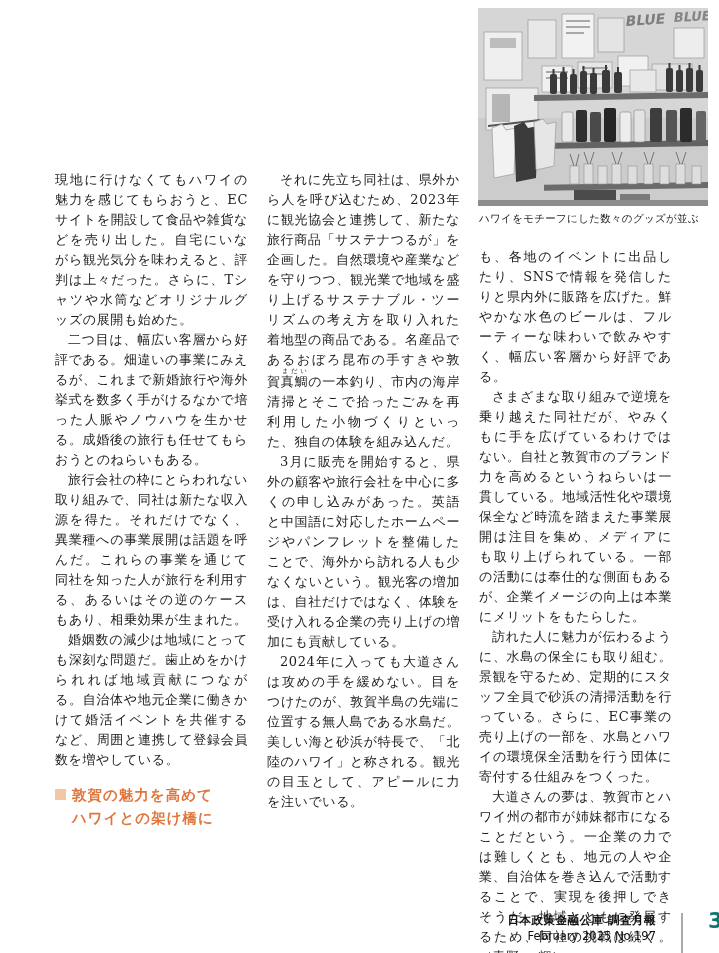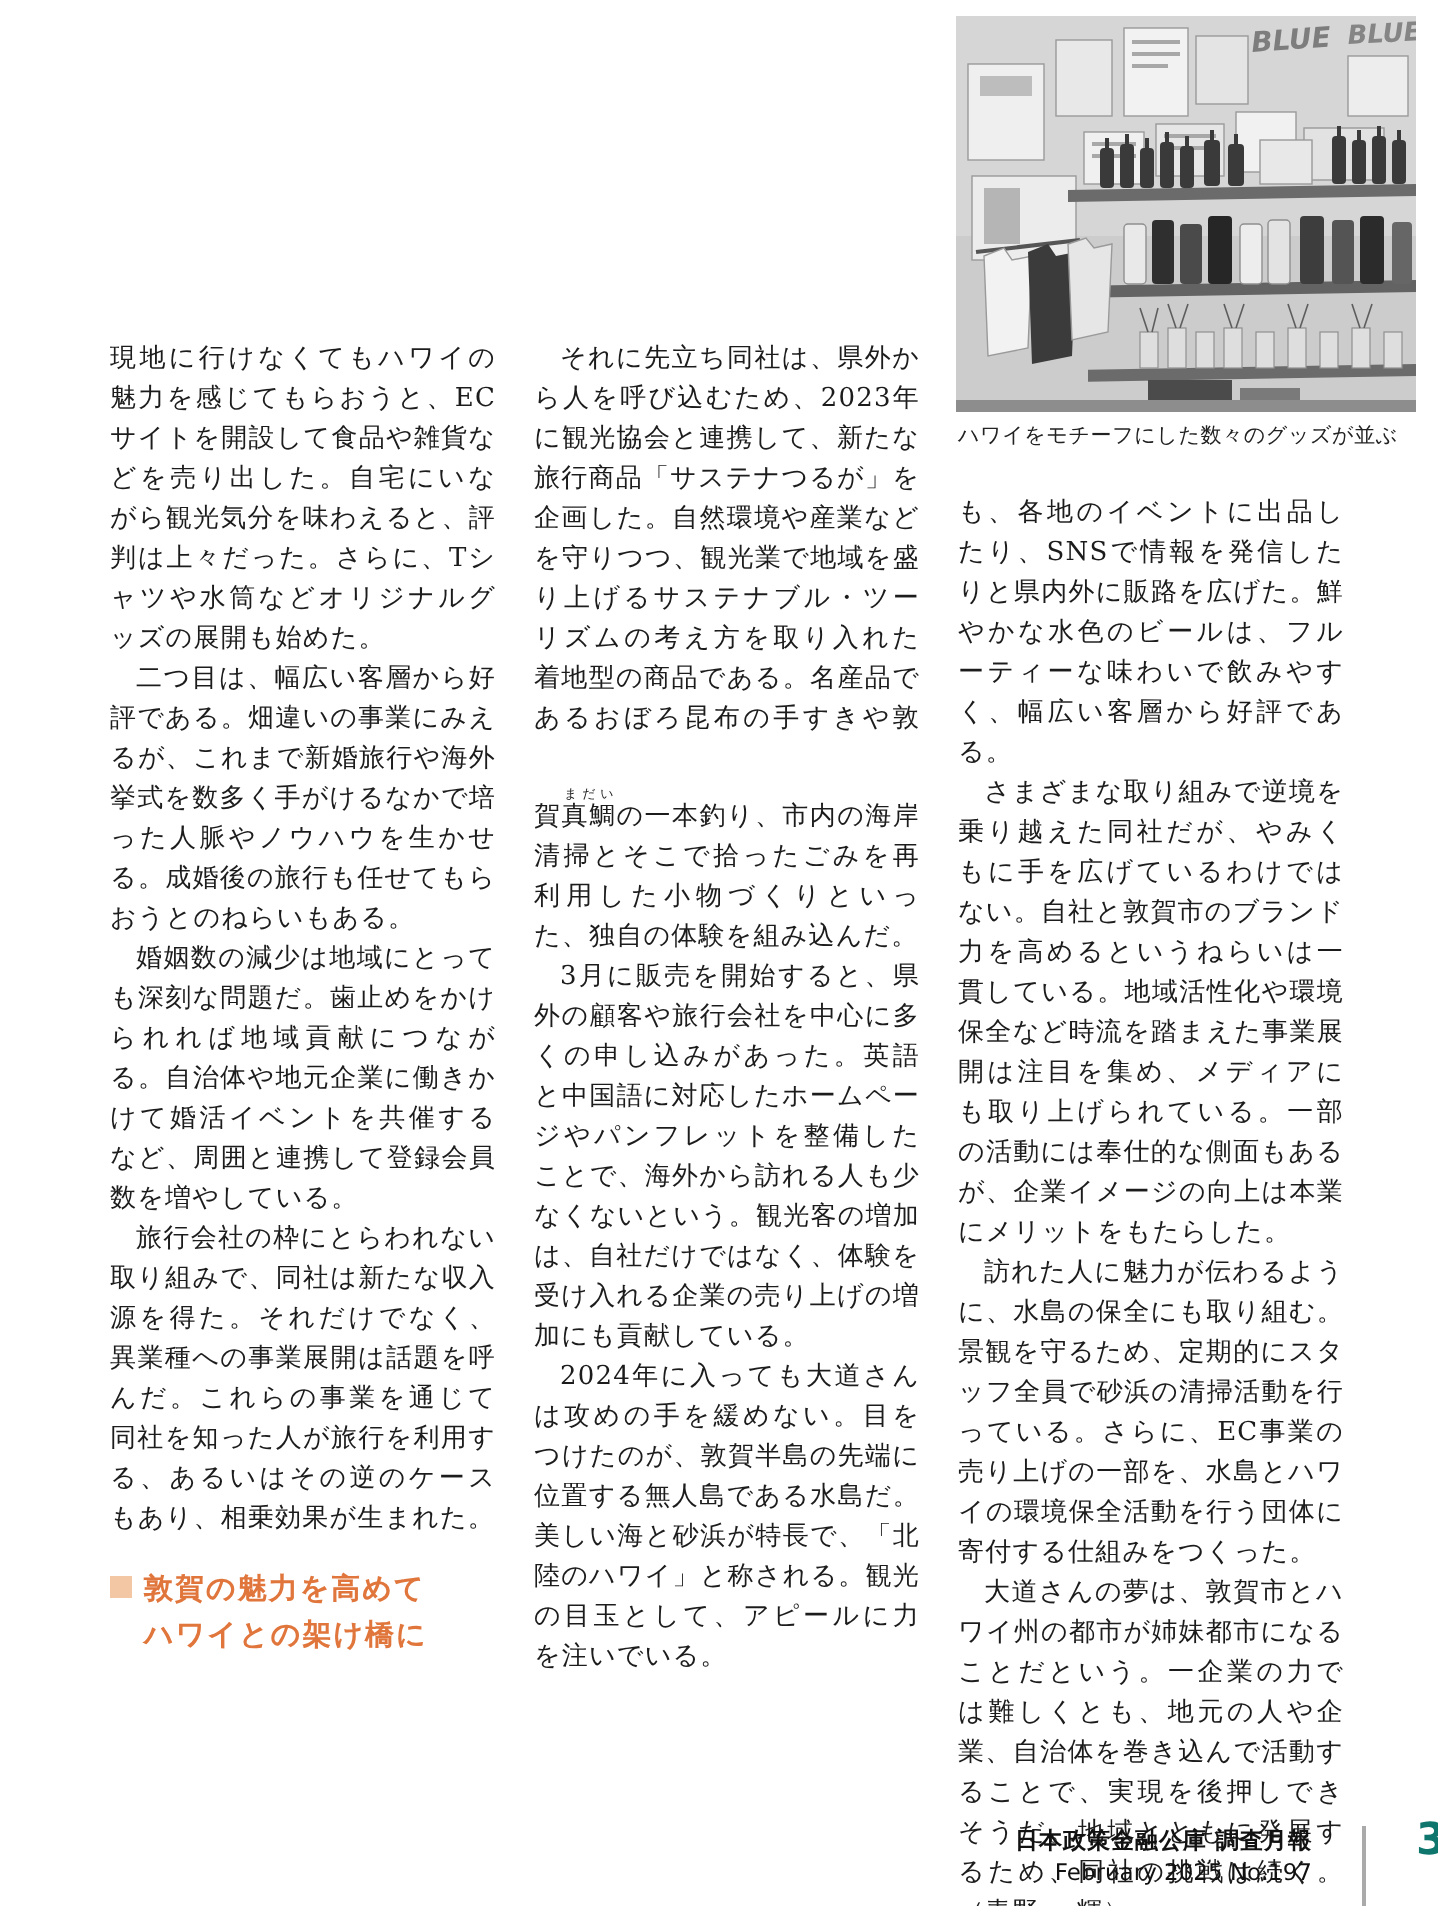--- a/index.html
+++ b/index.html
@@ -19,21 +19,21 @@
     text-justify:inter-character;
     font-size:13px;
     line-height:20px;
     letter-spacing:0.6px;
   }
   .col p{margin:0;}
   .col p.indent{text-indent:1em;}
   #col1{left:55px;top:170px;}
   #col2{left:267px;top:170px;}
   #col3{left:479px;top:247px;}
-  ruby rt{font-size:6.5px;letter-spacing:0;margin-top:27px;}
+  ruby rt{font-size:6.5px;letter-spacing:0;}
   
   .sec-heading{
     margin:14px 0 28px 0;
     font-family:"DejaVu Sans", sans-serif;
     font-weight:bold;
     font-size:14.5px;
     line-height:23px;
     color:#e0763c;
     letter-spacing:1px;
     text-align:left;
@@ -209,22 +209,22 @@
       <rect x="96" y="182" width="42" height="16" fill="#4b4b4b"></rect>
       <rect x="142" y="186" width="30" height="12" fill="#7a7a7a"></rect>
       <rect x="0" y="192" width="230" height="6" fill="#8d8d8d"></rect>
     </svg>
   </div>
   <div class="caption">ハワイをモチーフにした数々のグッズが並ぶ</div>
 
   <div class="col" id="col1">
     <p>現地に行けなくてもハワイの魅力を感じてもらおうと、ECサイトを開設して食品や雑貨などを売り出した。自宅にいながら観光気分を味わえると、評判は上々だった。さらに、Tシャツや水筒などオリジナルグッズの展開も始めた。</p>
     <p class="indent">二つ目は、幅広い客層から好評である。畑違いの事業にみえるが、これまで新婚旅行や海外挙式を数多く手がけるなかで培った人脈やノウハウを生かせる。成婚後の旅行も任せてもらおうとのねらいもある。</p>
+    <p class="indent">旅行会社の枠にとらわれない取り組みで、同社は新たな収入源を得た。それだけでなく、異業種への事業展開は話題を呼んだ。これらの事業を通じて同社を知った人が旅行を利用する、あるいはその逆のケースもあり、相乗効果が生まれた。</p>
     <p class="indent">婚姻数の減少は地域にとっても深刻な問題だ。歯止めをかけられれば地域貢献につながる。自治体や地元企業に働きかけて婚活イベントを共催するなど、周囲と連携して登録会員数を増やしている。</p>
-    <p class="indent">旅行会社の枠にとらわれない取り組みで、同社は新たな収入源を得た。それだけでなく、異業種への事業展開は話題を呼んだ。これらの事業を通じて同社を知った人が旅行を利用する、あるいはその逆のケースもあり、相乗効果が生まれた。</p>
     <div class="sec-heading">
       <span class="bullet"></span><span>敦賀の魅力を高めて</span><br>
       <span class="line2">ハワイとの架け橋に</span>
     </div>
   </div>
 
   <div class="col" id="col2">
     <p class="indent"><span>それに先立ち同社は、県外から人を呼び込むため、2023年に観光協会と連携して、新たな旅行商品「サステナつるが」を企画した。自然環境や産業などを守りつつ、観光業で地域を盛り上げるサステナブル・ツーリズムの考え方を取り入れた着地型の商品である。名産品であるおぼろ昆布の手すきや敦賀</span><ruby><span>真鯛</span><rt>まだい</rt></ruby><span>の一本釣り、市内の海岸清掃とそこで拾ったごみを再利用した小物づくりといった、独自の体験を組み込んだ。</span></p>
     <p class="indent">3月に販売を開始すると、県外の顧客や旅行会社を中心に多くの申し込みがあった。英語と中国語に対応したホームページやパンフレットを整備したことで、海外から訪れる人も少なくないという。観光客の増加は、自社だけではなく、体験を受け入れる企業の売り上げの増加にも貢献している。</p>
     <p class="indent">2024年に入っても大道さんは攻めの手を緩めない。目をつけたのが、敦賀半島の先端に位置する無人島である水島だ。美しい海と砂浜が特長で、「北陸のハワイ」と称される。観光の目玉として、アピールに力を注いでいる。</p>

